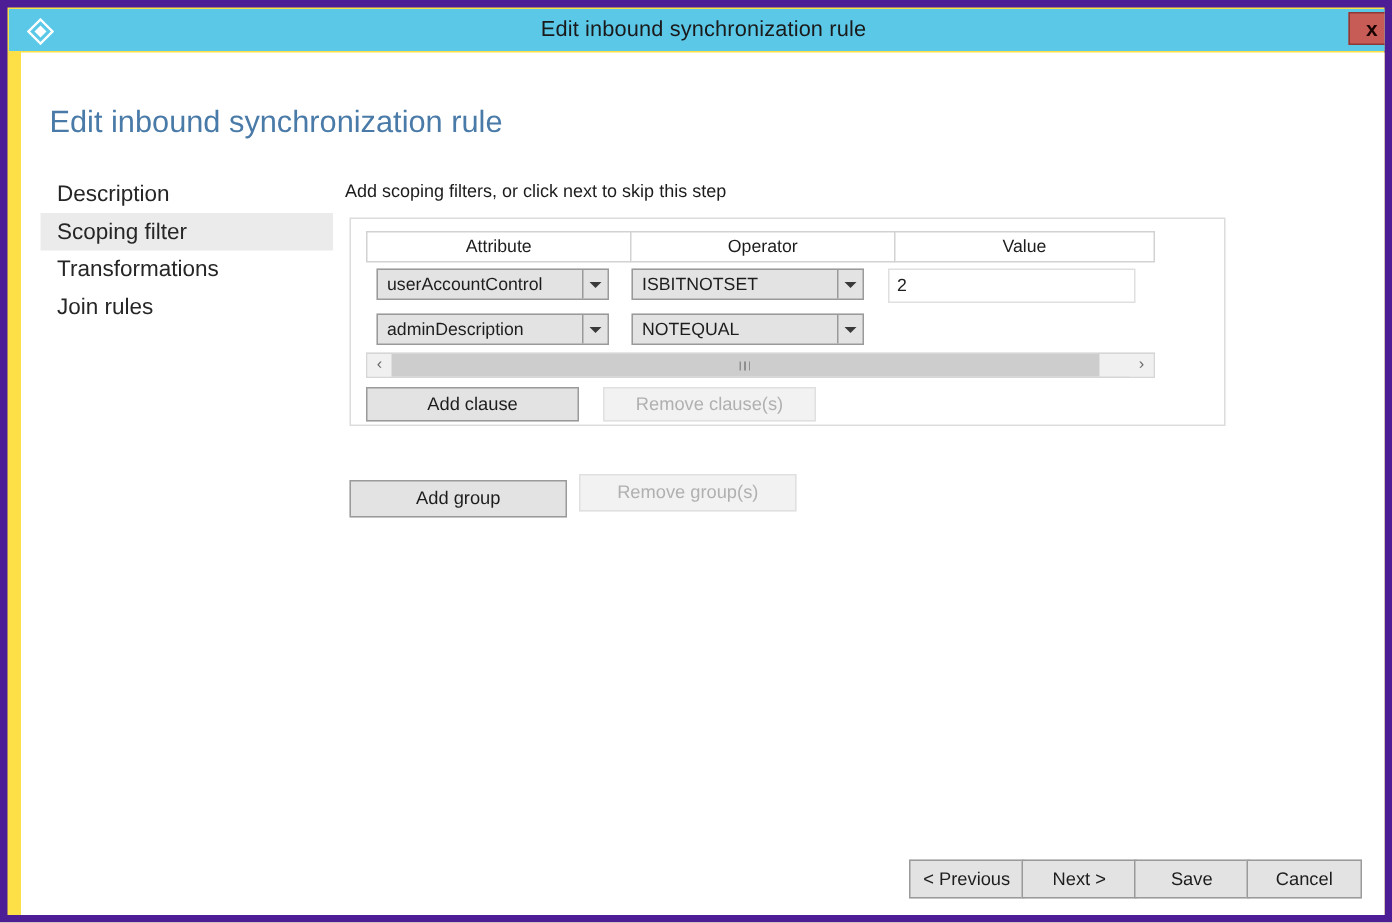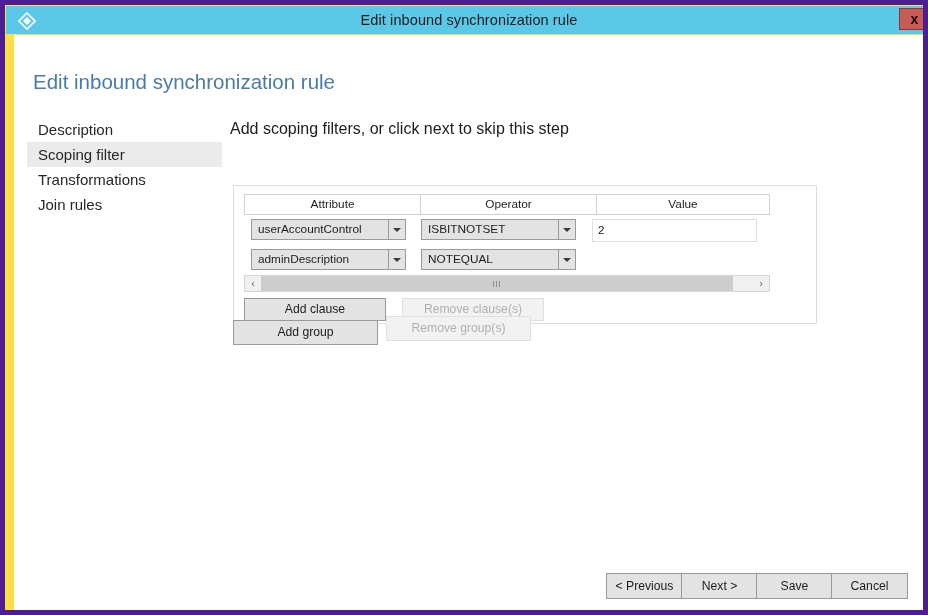--- a/index.html
+++ b/index.html
@@ -102,36 +102,35 @@
   }
   .nav-item.selected {
     background: #ebebeb;
   }
 
   
   #content-heading {
     position: absolute;
     left: 216px;
     top: 85px;
-    font-size: 16px;
+    font-size: 12px;
     color: #1c1c1c;
     white-space: nowrap;
   }
 
   
   #group-panel {
     position: absolute;
     left: 219px;
     top: 110px;
     width: 584px;
     height: 139px;
     background: #ffffff;
     border: 1px solid #dcdcdc;
     box-sizing: border-box;
-    margin-top: 40px;
   }
 
   
   #clause-table {
     position: absolute;
     left: 10px;
     top: 8px;
     width: 526px;
   }
   .hdr-row {

